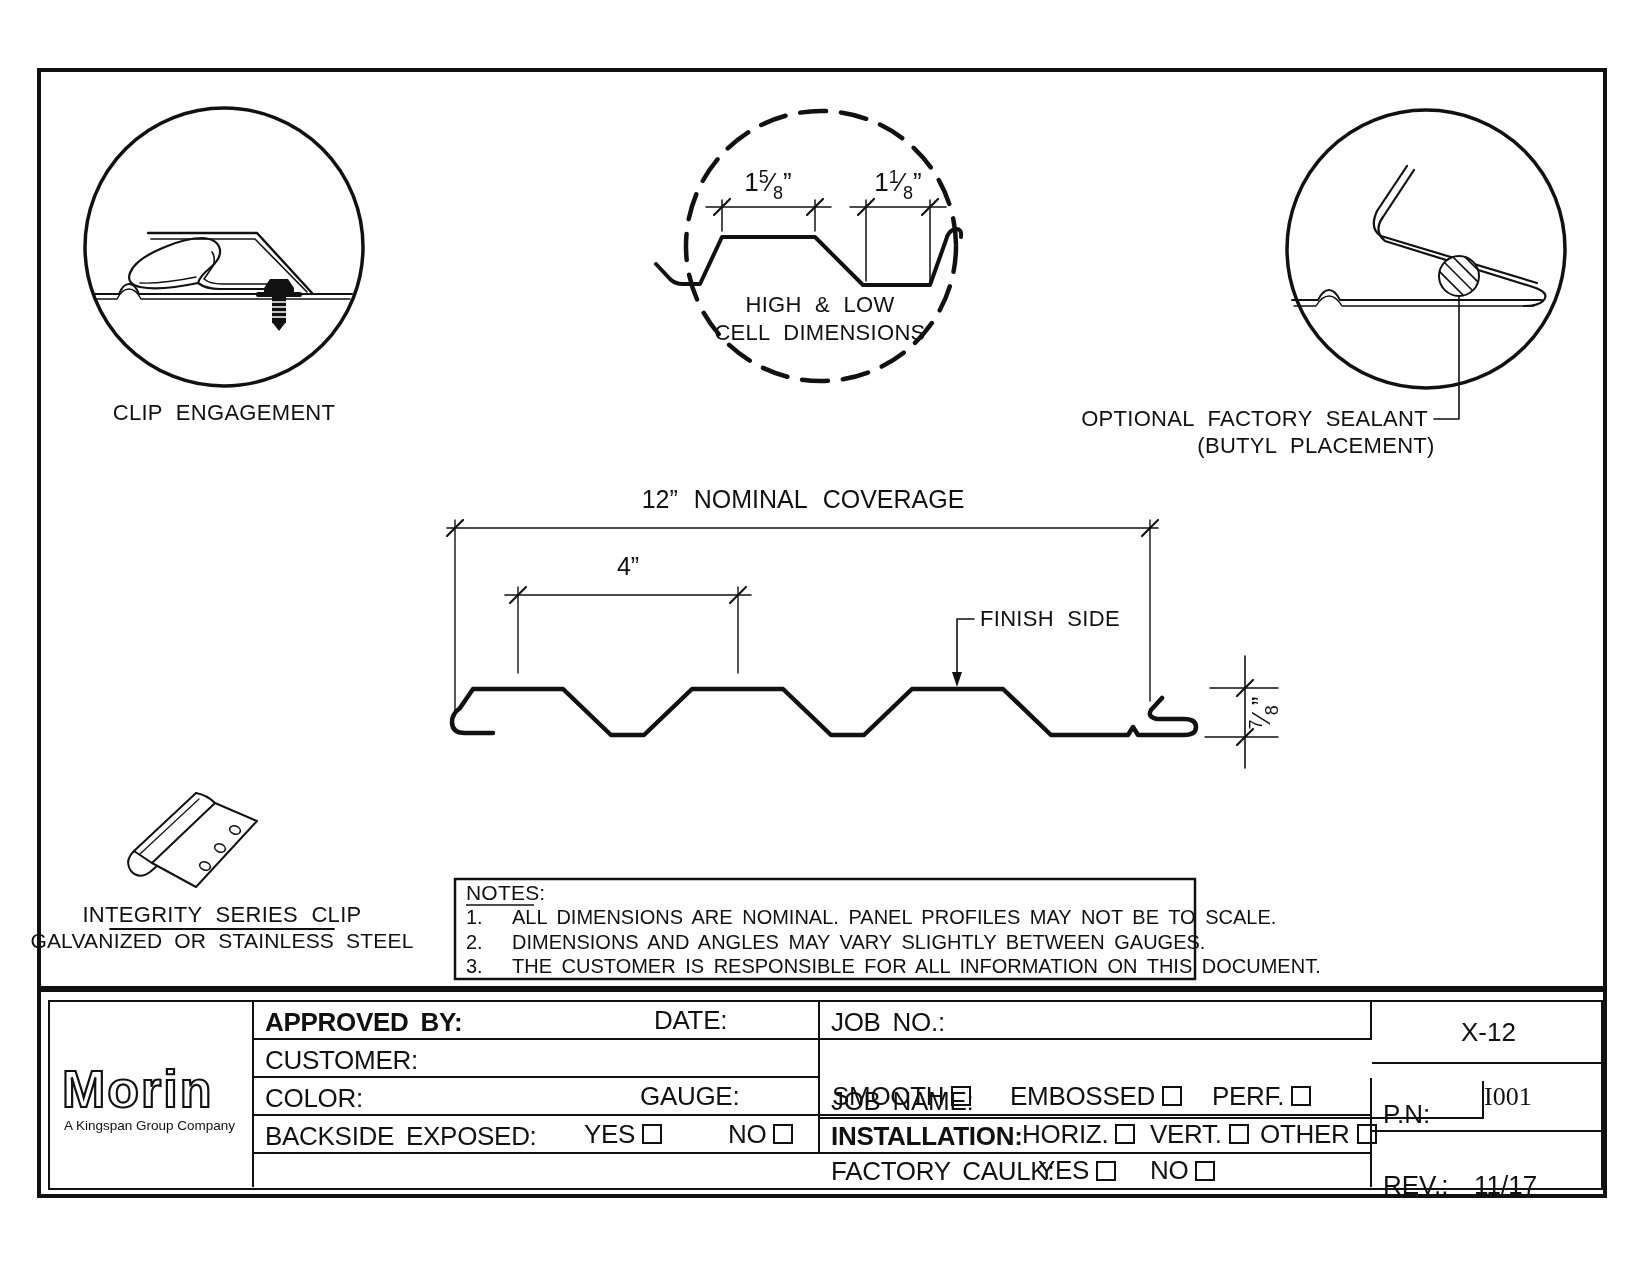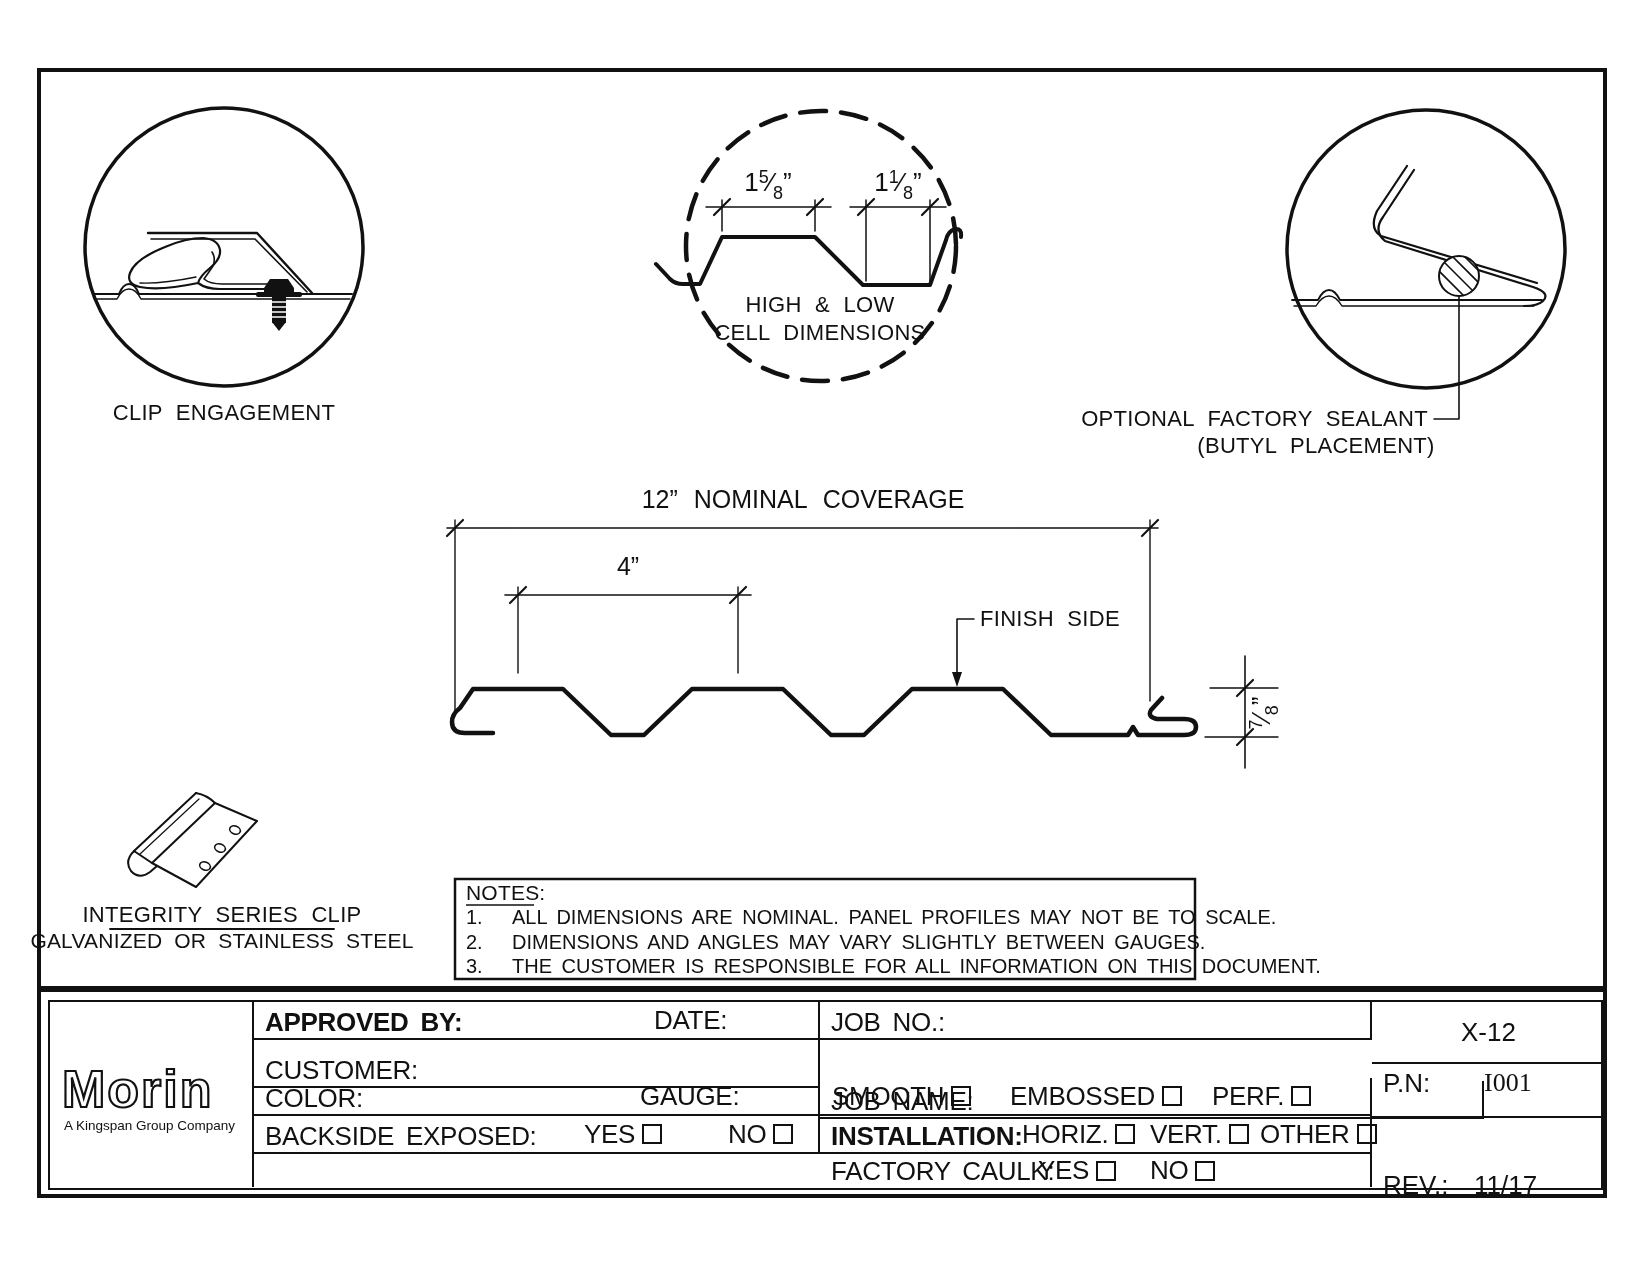--- a/index.html
+++ b/index.html
@@ -167,21 +167,21 @@
       <svg width="200" height="185">
         <text x="12" y="105" font-size="52" font-weight="bold" letter-spacing="2" fill="#fff" stroke="#111" stroke-width="2.2">Morin</text>
         <text x="14" y="128" font-size="13.5" fill="#111">A Kingspan Group Company</text>
       </svg>
     </div>
 
     <div class="cell b-r b-b wordsp" style="left:204px;top:0;width:566px;height:38px;">
       <span class="pad bold">APPROVED BY:</span>
       <span class="abs" style="left:400px;">DATE:</span>
     </div>
-    <div class="cell b-r b-b wordsp" style="left:204px;top:38px;width:566px;height:48px;">
+    <div class="cell b-r b-b wordsp" style="left:204px;top:38px;width:566px;height:38px;">
       <span class="pad">CUSTOMER:</span>
     </div>
     <div class="cell b-r b-b wordsp" style="left:204px;top:76px;width:566px;height:38px;">
       <span class="pad">COLOR:</span>
       <span class="abs" style="left:386px;">GAUGE:</span>
     </div>
     <div class="cell b-r b-b wordsp" style="left:204px;top:114px;width:566px;height:38px;">
       <span class="pad">BACKSIDE EXPOSED:</span>
       <span class="abs" style="left:330px;">
         <span>YES</span>
@@ -236,21 +236,21 @@
       </span>
       <span class="abs" style="left:330px;">
         <span>NO</span>
         <span class="cb"></span>
       </span>
     </div>
 
     <div class="cell b-b" style="left:1322px;top:0;width:233px;height:62px;justify-content:center;">
       <span>X-12</span>
     </div>
-    <div class="cell b-b" style="left:1322px;top:48px;width:233px;height:68px;">
+    <div class="cell b-b" style="left:1322px;top:62px;width:233px;height:68px;align-items:flex-end;">
       <span class="pad">P.N:</span>
       <span class="abs" style="left:112px;font-family:Liberation Serif, serif;">I001</span>
     </div>
     <div class="cell" style="left:1322px;top:118px;width:233px;height:67px;margin-top:32px;">
       <span class="pad">REV.:</span>
       <span class="abs" style="left:102px;">11/17</span>
     </div>
   </div>
 </div>
 

